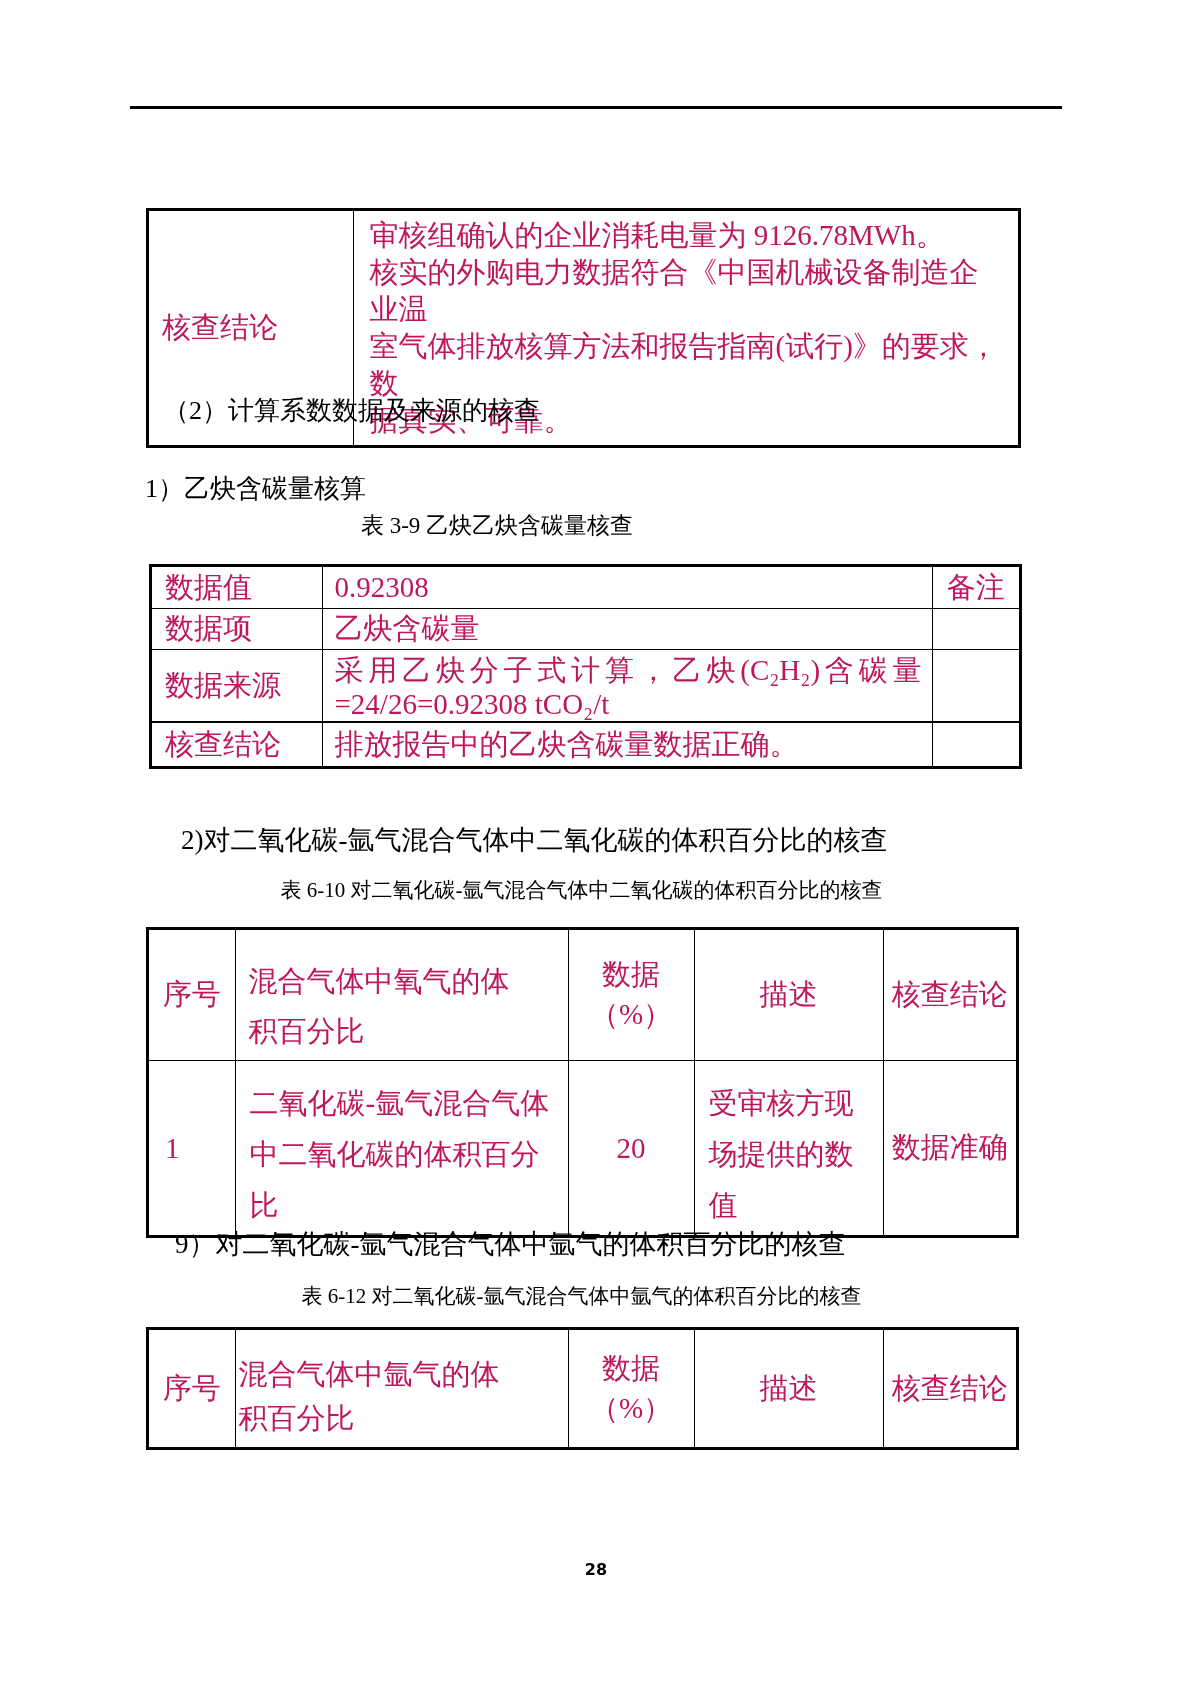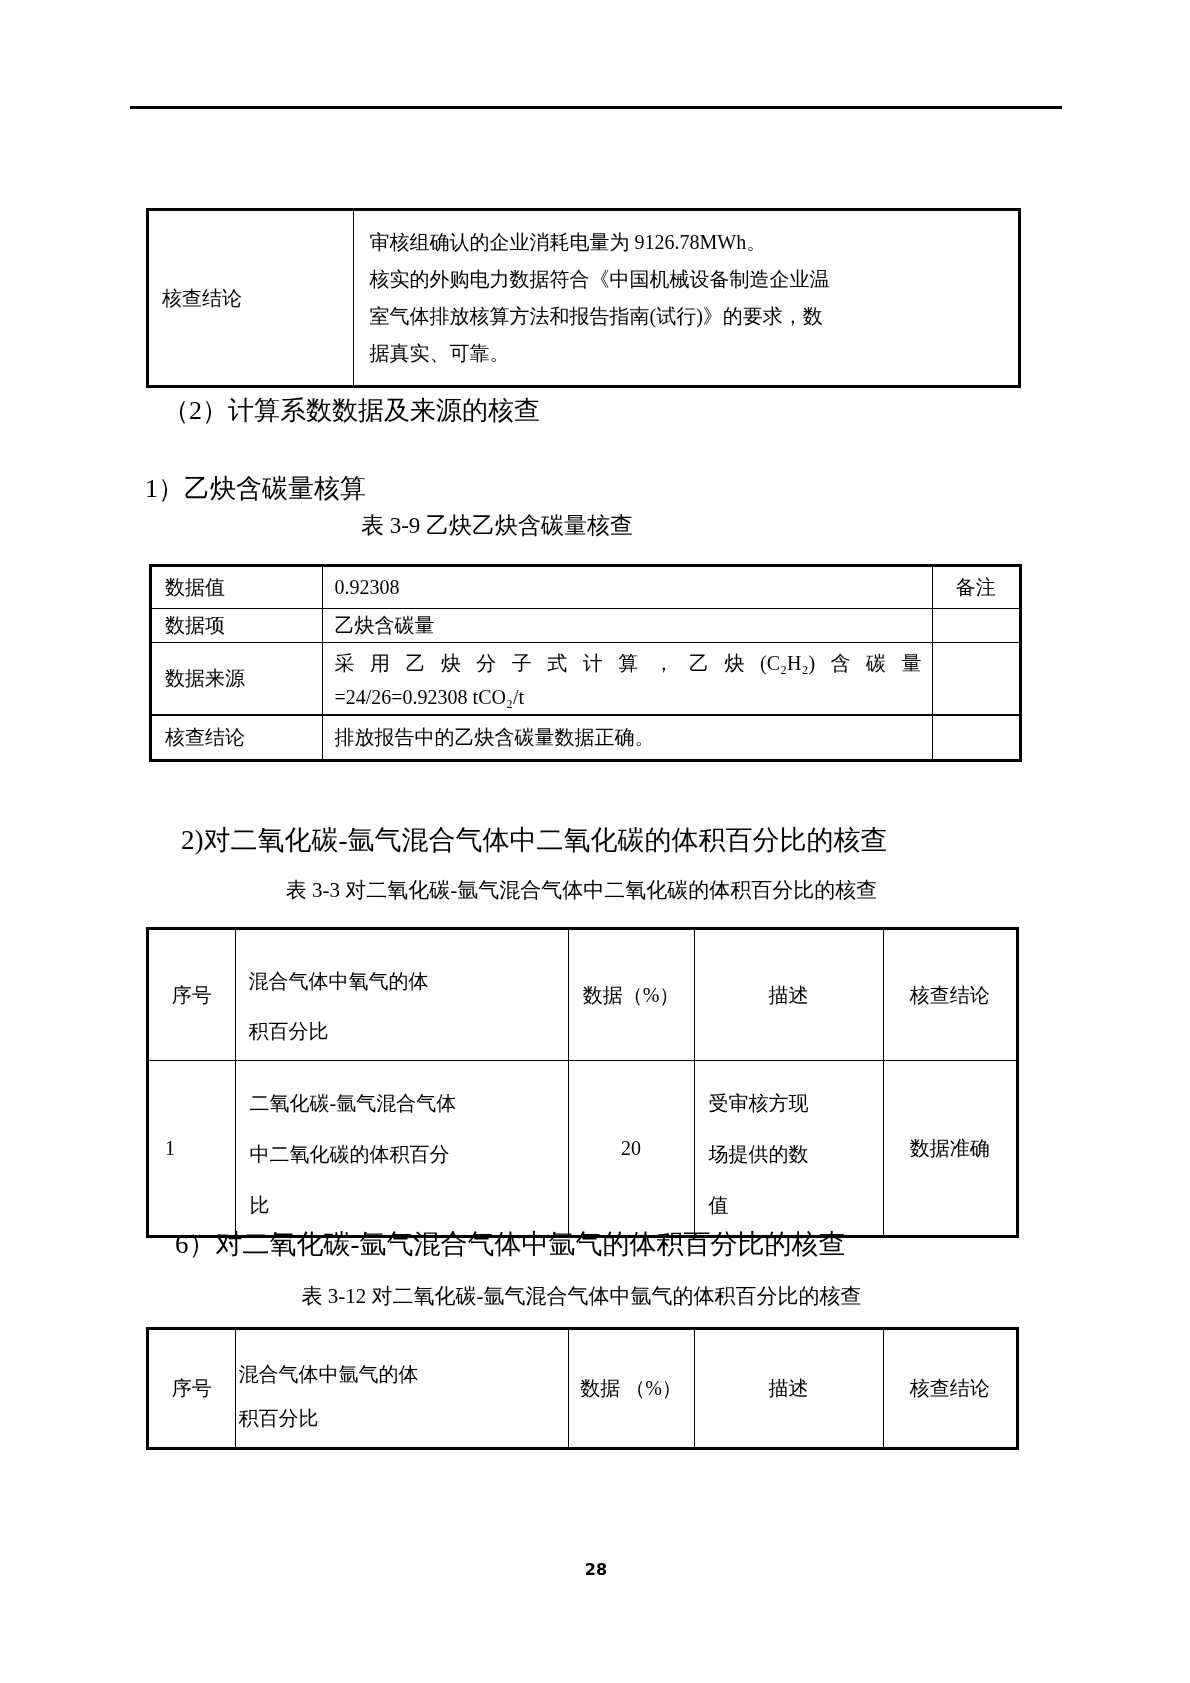--- a/index.html
+++ b/index.html
@@ -3,21 +3,21 @@
 <meta charset="utf-8">
 <style>
   html,body{margin:0;padding:0;background:#ffffff;}
   .page{
     position:relative;width:1190px;height:1683px;background:#ffffff;
     font-family:"Liberation Serif","DejaVu Serif",serif;color:#000;overflow:hidden;
   }
   .rule{position:absolute;left:130px;top:106px;width:932px;height:3px;background:#000;}
 
   table.doc{position:absolute;border-collapse:collapse;table-layout:fixed;background:#fff;}
-  table.doc td{border:1px solid #000;font-size:20px;color:#000000;padding:0;vertical-align:middle;overflow:hidden;}
+  table.doc td{border:1px solid #000;font-size:29px;color:#be185d;padding:0;vertical-align:middle;overflow:hidden;}
   table.outer2{border:2px solid #000;}
   table.outer2 td{border:1px solid #000;}
   table.doc.outer2{outline:1px solid #000;}
 
   
   .t-top{left:147px;top:209px;width:871px;}
   .t-top td{height:162px;}
   .t-top .lab{padding-left:13px;}
   .t-top .val{padding:6px 14px 6px 16px;line-height:37px;vertical-align:middle;}
   .preline{white-space:pre-line;}
@@ -119,21 +119,21 @@
     </tr>
     <tr class="r5">
       <td class="lab">核查结论</td>
       <td class="val">排放报告中的乙炔含碳量数据正确。</td>
       <td class="note"></td>
     </tr>
   </tbody>
     </table>
 
   <div class="hd hd-sub2">2)对二氧化碳-氩气混合气体中二氧化碳的体积百分比的核查</div>
-  <div class="cap-310 hd" style="position:absolute;">表 3-3 对二氧化碳-氩气混合气体中二氧化碳的体积百分比的核查</div>
+  <div class="cap-310 hd" style="position:absolute;">表 6-10 对二氧化碳-氩气混合气体中二氧化碳的体积百分比的核查</div>
 
   <table class="doc outer2 t310">
     <colgroup>
       <col style="width:87px">
         <col style="width:333px">
         <col style="width:126px">
         <col style="width:189px">
         <col style="width:134px">
     </colgroup>
     <tbody>
@@ -152,22 +152,22 @@
 比</td>
       <td class="cc">20</td>
       <td class="multiline">受审核方现
 场提供的数
 值</td>
       <td class="cc">数据准确</td>
     </tr>
   </tbody>
     </table>
 
-  <div class="hd hd-sub3">6）对二氧化碳-氩气混合气体中氩气的体积百分比的核查</div>
-  <div class="cap-312 hd" style="position:absolute;">表 3-12 对二氧化碳-氩气混合气体中氩气的体积百分比的核查</div>
+  <div class="hd hd-sub3">9）对二氧化碳-氩气混合气体中氩气的体积百分比的核查</div>
+  <div class="cap-312 hd" style="position:absolute;">表 6-12 对二氧化碳-氩气混合气体中氩气的体积百分比的核查</div>
 
   <table class="doc outer2 t312">
     <colgroup>
       <col style="width:87px">
         <col style="width:333px">
         <col style="width:126px">
         <col style="width:189px">
         <col style="width:134px">
     </colgroup>
     <tbody>

